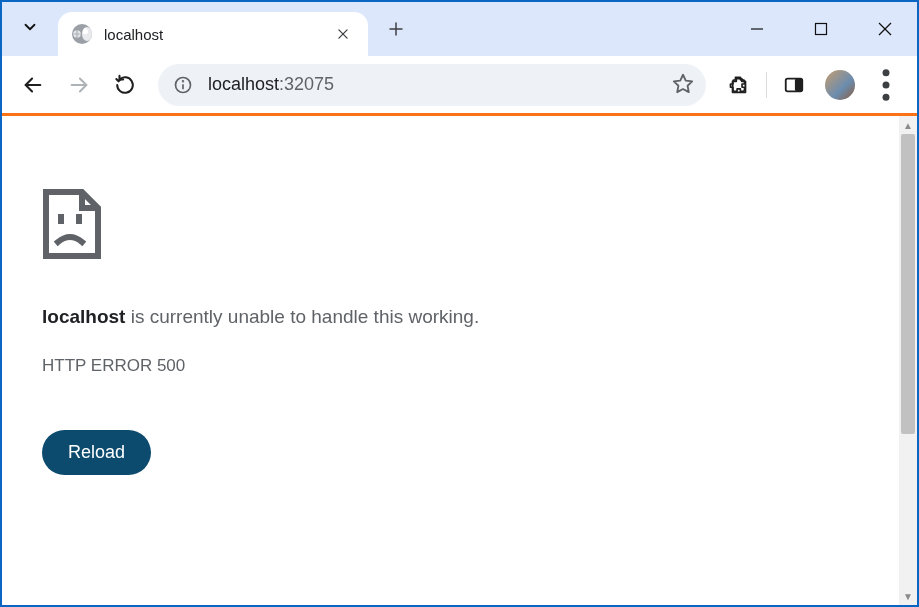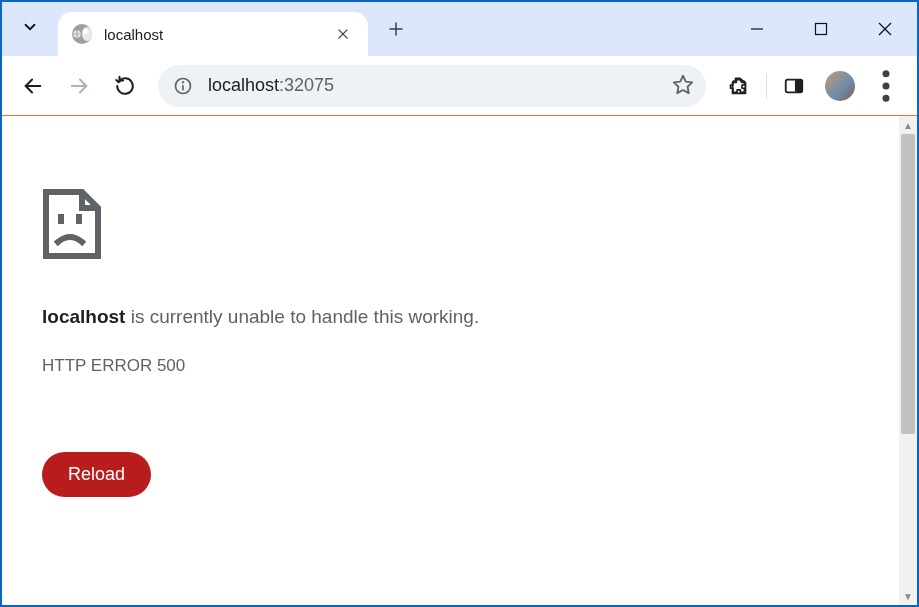--- a/index.html
+++ b/index.html
@@ -64,21 +64,21 @@
   .win-btn {
     width:64px; height:100%; display:flex; align-items:center; justify-content:center;
     color:#111;
   }
   .win-btn svg{width:14px;height:14px; stroke:#111;}
 
   
   .toolbar {
     height: 60px;
     background:#fff;
-    border-bottom:1px solid #f97316;
+    border-bottom:3px solid #f97316;
     display:flex; align-items:center;
     padding: 0 10px;
     gap: 4px;
   }
   .nav-btn{
     width:42px; height:42px; border-radius:50%;
     display:flex; align-items:center; justify-content:center;
   }
   .nav-btn svg{width:22px;height:22px;stroke:#1f1f1f;}
   .nav-btn.disabled svg{stroke:#aeb3b8;}
@@ -135,24 +135,24 @@
     font-size:33px; font-weight:600; color:#202124;
     margin-bottom: 30px;
   }
   .message{
     font-size:19px; color:#5f6368;
     margin-bottom: 28px;
   }
   .message .host{ color:#202124; font-weight:600; }
   .errcode{
     font-size:17px; color:#5f6368;
-    margin-bottom: 76px;
+    margin-bottom: 54px;
   }
   .reload-btn{
-    background:#b91c1c; color:#fff; border:none;
+    background:#0c4a6e; color:#fff; border:none;
     font-size:18px; font-weight:500;
     padding: 12px 26px;
     border-radius: 26px;
     cursor:pointer;
   }
 
   .scrollbar{
     width:18px; background:#f1f1f1; position:relative;
   }
   .scroll-up, .scroll-down{

